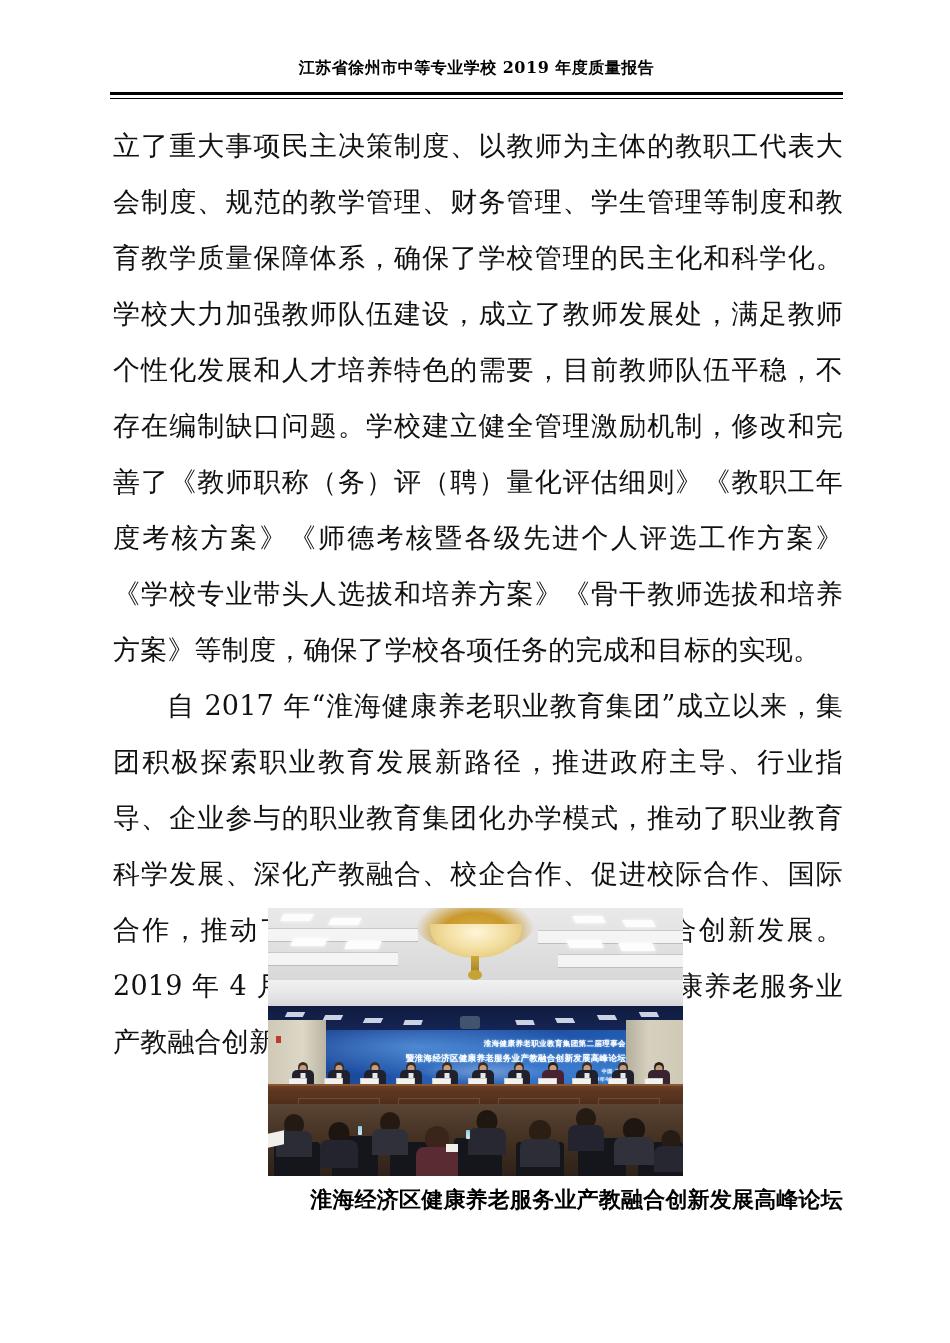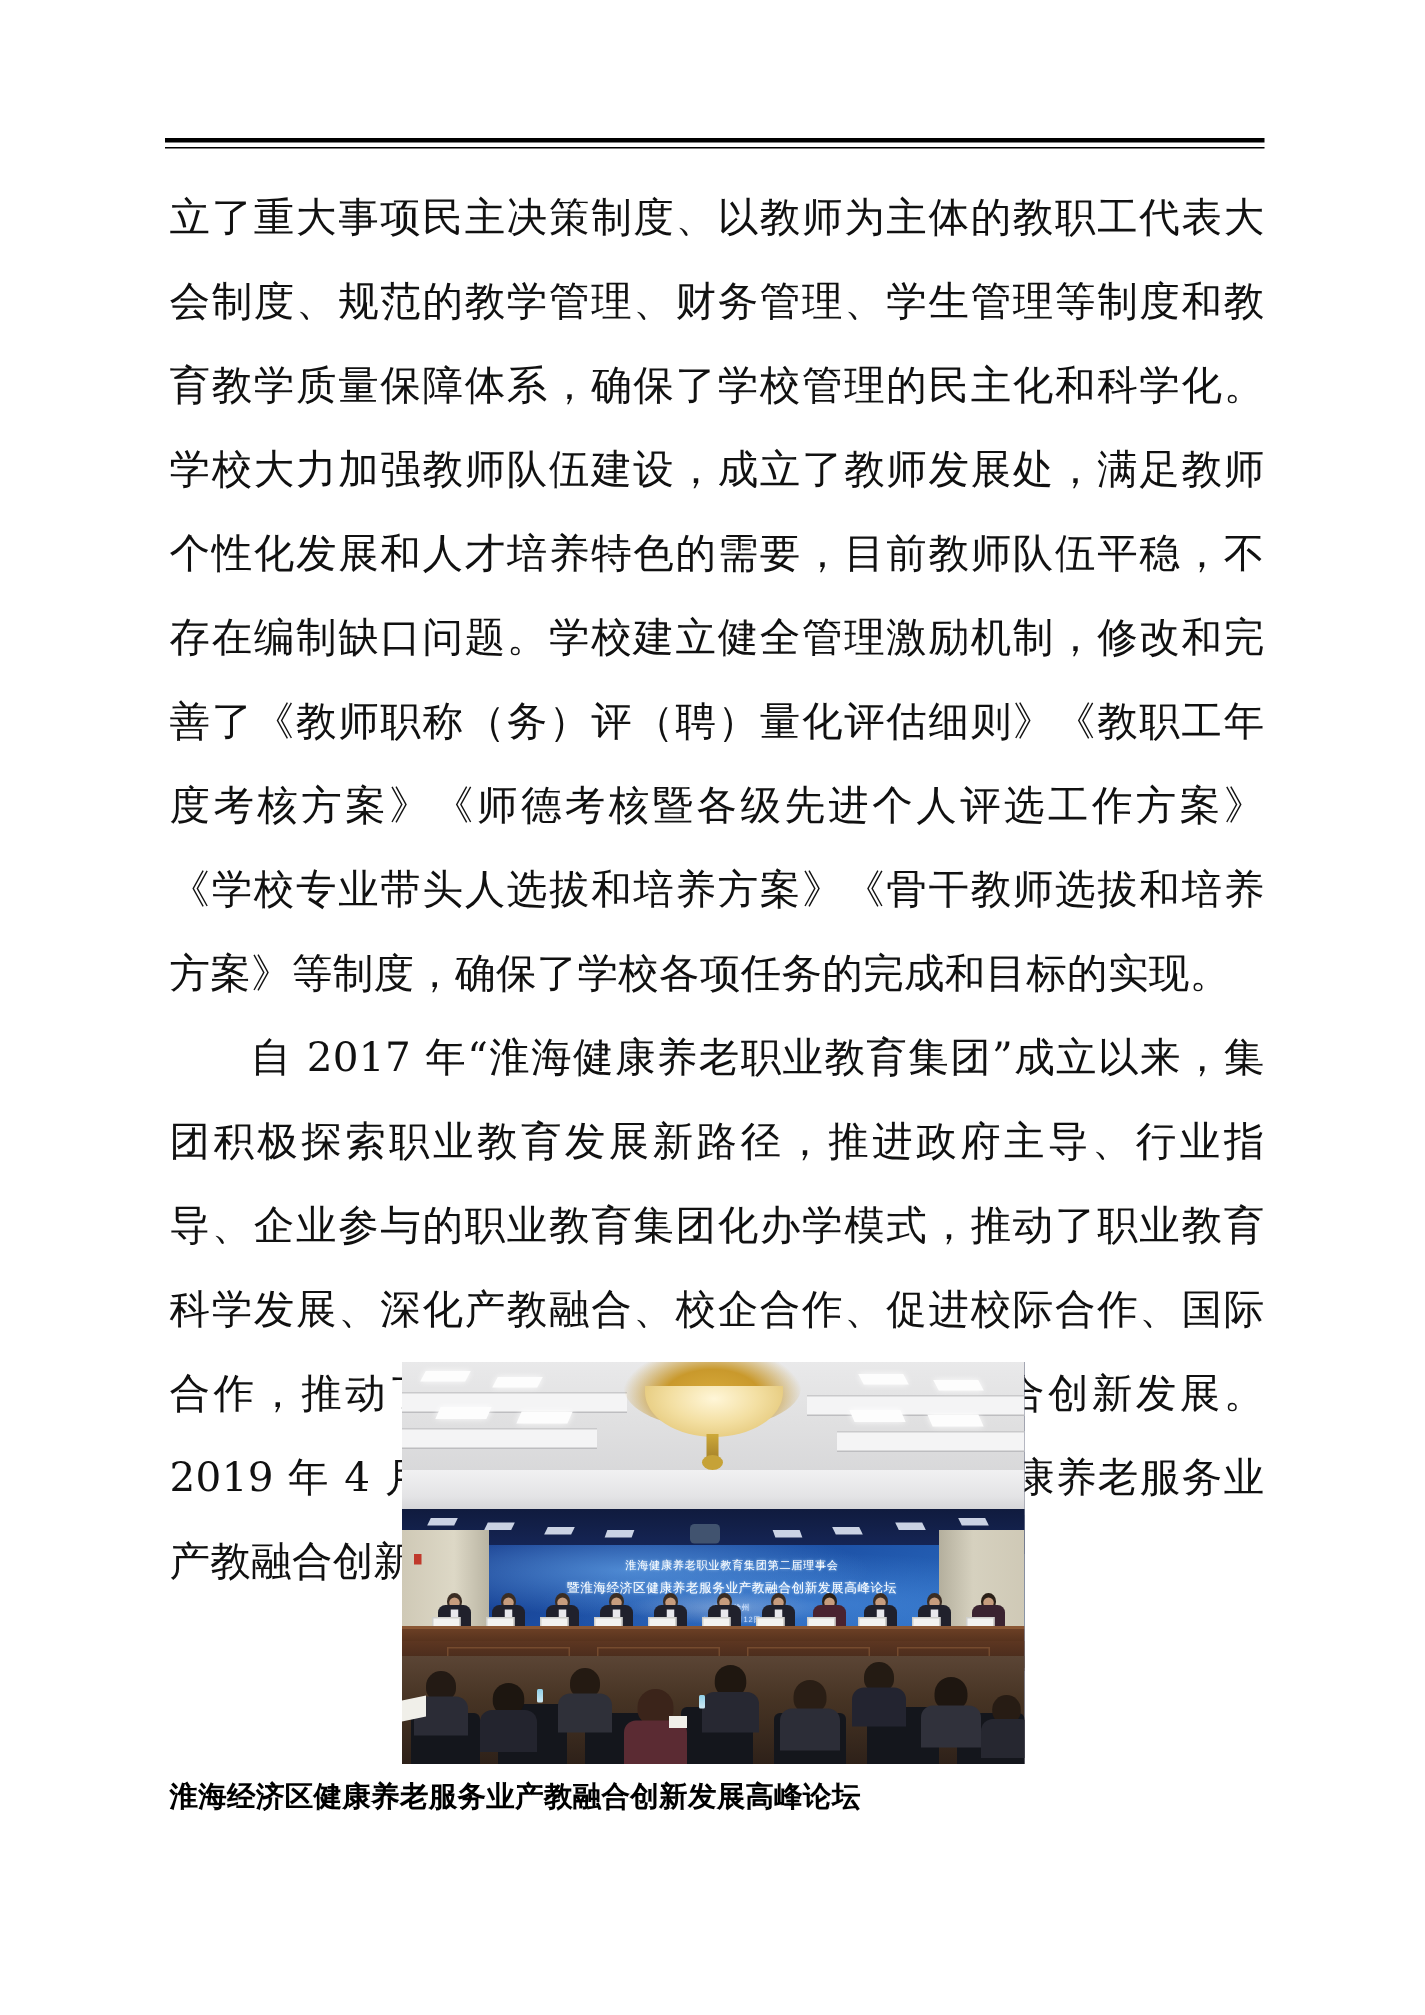--- a/index.html
+++ b/index.html
@@ -191,25 +191,25 @@
     left: 58px; top: 122px;
     width: 300px; height: 56px;
     background:
       radial-gradient(ellipse at 30% 30%, rgba(120,190,255,0.55) 0%, rgba(120,190,255,0) 55%),
       radial-gradient(ellipse at 75% 70%, rgba(90,160,240,0.45) 0%, rgba(90,160,240,0) 60%),
       linear-gradient(160deg, #15398a 0%, #1c4fa4 45%, #2a6bc0 100%);
     overflow: hidden;
   }
   .screen-line {
     position: absolute;
-    left: 12px; width: 100%;
-    text-align: center;
+    left: 0; width: 100%;
+    text-align: right;
     color: #ffffff;
     font-family: "Liberation Sans", sans-serif;
-    font-weight: normal;
+    font-weight: bold;
     text-shadow: 0 0 2px rgba(180,220,255,0.9);
     white-space: nowrap;
   }
   .screen-line-1 { top: 9px;  font-size: 7.5px; letter-spacing: 0.4px; }
   .screen-line-2 { top: 23px; font-size: 8.5px; letter-spacing: 0.3px; }
   .screen-line-3 { top: 38px; font-size: 5px; color: #dfe9ff; letter-spacing: 0.5px; }
   .screen-line-4 { top: 46px; font-size: 5px; color: #cfe0ff; letter-spacing: 0.5px; }
   .screen-glow {
     position: absolute;
     left: 30%; top: 55%;
@@ -351,42 +351,45 @@
     position: absolute;
     background: #f0efe9;
   }
 
   
   .caption {
     position: absolute;
     left: 113px;
     top: 1185px;
     width: 730px;
-    text-align: left;
-    font-size: 19px;
+    text-align: right;
+    font-size: 22px;
     font-weight: bold;
     color: #000;
     letter-spacing: 0.2px;
     white-space: nowrap;
   }
   .folio {
     position: absolute;
     left: 113px;
     top: 1228px;
     width: 730px;
     text-align: center;
     font-size: 17px;
     color: #111;
   }
 </style>
 </head>
 <body>
 
 <div class="page">
 
+  <div class="header">
+    <div class="header-title">江苏省徐州市中等专业学校 2019 年度质量报告</div>
+  </div>
   <div class="header-rule"></div>
 
   <div class="content">
 
     <p class="body-para">立了重大事项民主决策制度、以教师为主体的教职工代表大会制度、规范的教学管理、财务管理、学生管理等制度和教育教学质量保障体系，确保了学校管理的民主化和科学化。学校大力加强教师队伍建设，成立了教师发展处，满足教师个性化发展和人才培养特色的需要，目前教师队伍平稳，不存在编制缺口问题。学校建立健全管理激励机制，修改和完善了《教师职称（务）评（聘）量化评估细则》《教职工年度考核方案》《师德考核暨各级先进个人评选工作方案》《学校专业带头人选拔和培养方案》《骨干教师选拔和培养方案》等制度，确保了学校各项任务的完成和目标的实现。</p>
 
 
 
     <p class="body-para indent">自 2017 年“淮海健康养老职业教育集团”成立以来，集团积极探索职业教育发展新路径，推进政府主导、行业指导、企业参与的职业教育集团化办学模式，推动了职业教育科学发展、深化产教融合、校企合作、促进校际合作、国际合作，推动了区域健康养老职业教育产教融合创新发展。2019 年 4 月，成功举办第二届淮海经济区健康养老服务业产教融合创新发展高峰论坛。</p>
 

